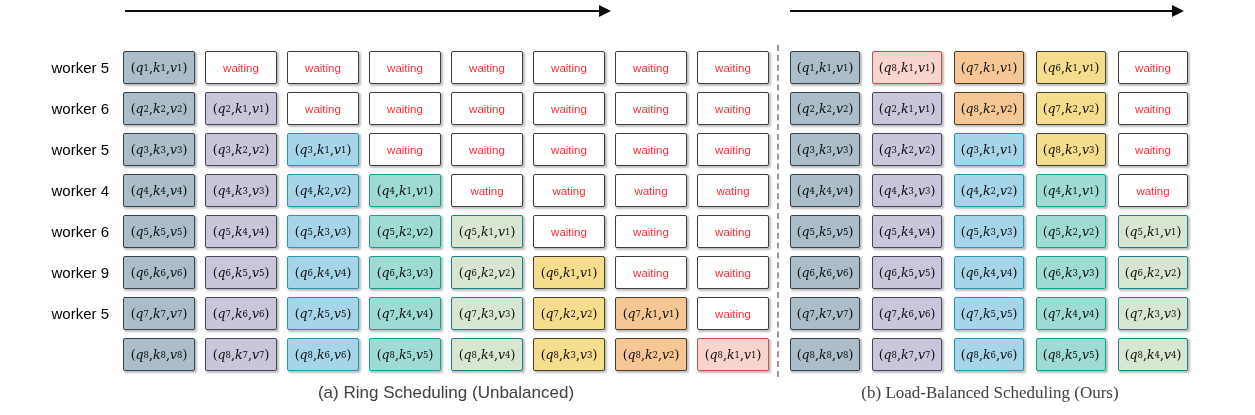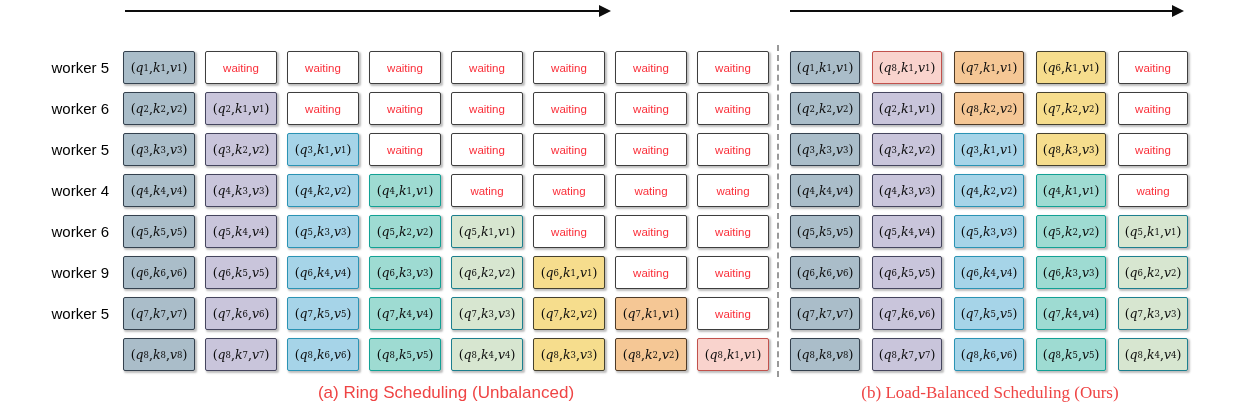--- a/index.html
+++ b/index.html
@@ -28,21 +28,21 @@
     background:#fff;box-shadow:1.5px 1.5px 2px rgba(110,110,110,0.45);
     font-family:"DejaVu Serif",serif;font-size:12.5px;color:#0a0a0a;
     white-space:nowrap;}
   #grid-right .cell{width:70px;}
   .cell i{font-style:italic;}
   .cell sub{font-size:8.5px;line-height:0;}
   .cell.wait{font-family:"Liberation Sans",sans-serif;font-size:11.5px;}
   .divider{position:absolute;left:777px;top:45px;height:332px;
     border-left:2px dashed #999;}
   .caption{position:absolute;top:383px;text-align:center;font-size:17px;
-    color:#ef4444;}
+    color:#404040;}
   #caption-left{left:123px;width:646px;}
   #caption-right{left:790px;width:400px;font-family:Liberation Serif, serif;}
 </style>
 </head>
 <body>
 
 <div class="arrow" id="arrow-left">
   <div class="arrow-line"></div>
 </div>
 

